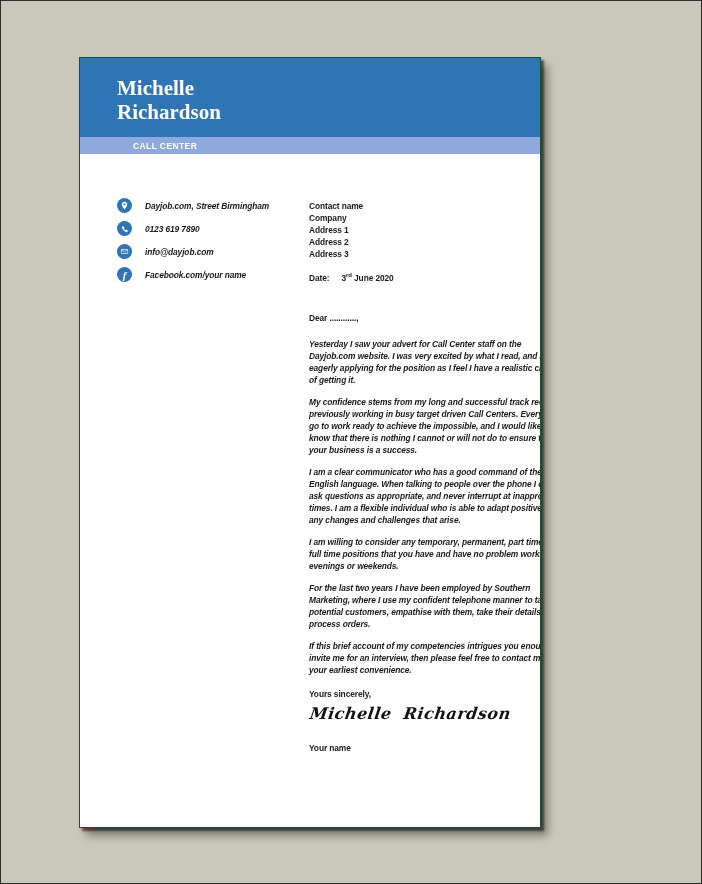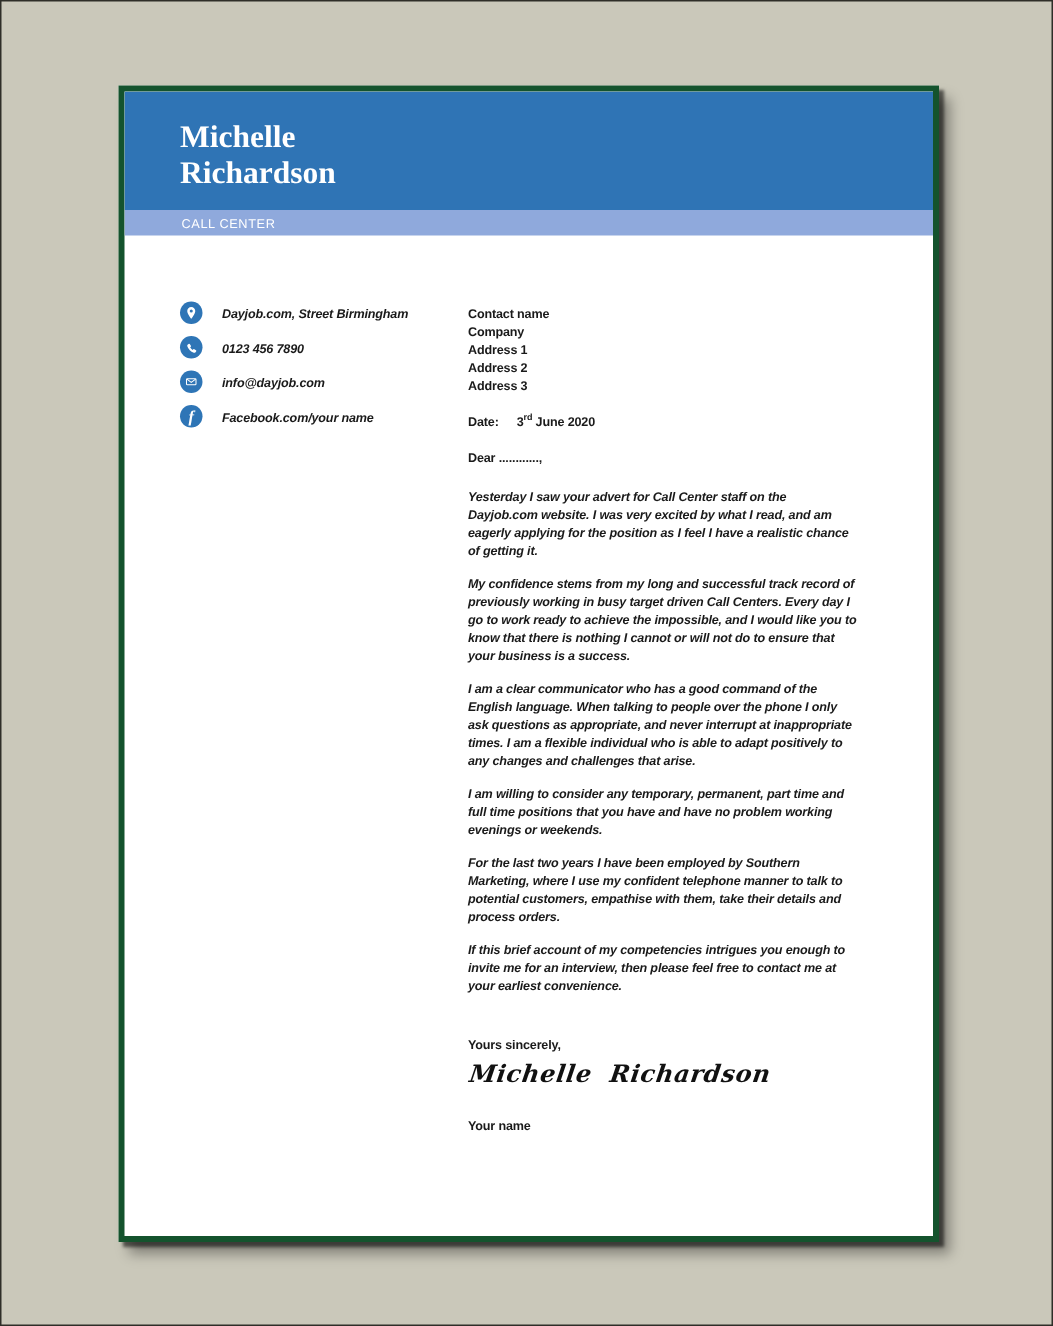--- a/index.html
+++ b/index.html
@@ -3,38 +3,38 @@
 <meta charset="utf-8">
 <style>
   html,body{margin:0;padding:0;background:#cac8ba;}
   *{box-sizing:border-box;}
   .canvas{
     position:relative;width:702px;height:884px;
     background:#cac8ba;border:1px solid #2e2e28;overflow:hidden;
     font-family:"Liberation Sans",sans-serif;
   }
   .page{
-    position:absolute;left:78px;top:56px;width:547px;height:771px;
-    background:#ffffff;border:4px solid #14532d;overflow:hidden;
+    position:absolute;left:78px;top:56px;width:462px;height:771px;
+    background:#ffffff;border:1px solid #14532d;overflow:hidden;
     box-shadow:3px 3px 2px rgba(0,0,0,.55),7px 8px 8px rgba(0,0,0,.35);
   }
   .header{
     position:absolute;left:0;top:0;width:100%;height:79px;background:#2f74b5;
   }
   .header .name{
     position:absolute;left:37px;top:18px;
     font-family:"Liberation Serif",serif;font-weight:bold;
     font-size:21px;line-height:24px;color:#ffffff;
   }
   .band{
     position:absolute;left:0;top:79px;width:100%;height:17px;background:#8fa9dc;
     display:flex;align-items:center;
   }
   .band .role{
-    margin-left:38px;color:#ffffff;font-weight:normal;font-size:8.5px;
+    margin-left:53px;color:#ffffff;font-weight:bold;font-size:8.5px;
     letter-spacing:.4px;
   }
   .contact-col{position:absolute;left:37px;top:140px;width:180px;}
   .contact-row{display:flex;align-items:center;margin-bottom:8px;height:15px;font-style:italic;}
   .cicon{
     width:15px;height:15px;border-radius:50%;background:#2e75b6;flex:0 0 15px;
     display:flex;align-items:center;justify-content:center;
   }
   .cicon svg{display:block;}
   .cicon .fb-f{
@@ -48,24 +48,24 @@
   .letter-col{
     position:absolute;left:229px;top:142px;width:260px;
     font-size:8.4px;font-weight:600;line-height:12px;color:#1a1a1a;
     letter-spacing:-.1px;
   }
   .recipient div{height:12px;}
   .date-line{margin-top:12px;height:12px;}
   .date-line .dsp{display:inline-block;width:12px;}
   .date-line sup{font-size:6px;vertical-align:super;line-height:0;}
   .ref-line{margin-top:12px;height:12px;}
-  .salutation{margin-top:12px;height:12px;}
+  .salutation{margin-top:28px;height:12px;}
   .para{margin-top:10px;font-style:italic;}
   .para.first{margin-top:14px;}
-  .closing{margin-top:27px;height:12px;}
+  .closing{margin-top:12px;height:12px;}
   .signature{
     margin-top:8px;height:26px;
     font-family:"DejaVu Serif",serif;font-style:italic;font-weight:bold;
     font-size:16px;color:#111;transform:skewX(-8deg);transform-origin:left;
     letter-spacing:.5px;word-spacing:6px;
   }
   .sender{margin-top:8px;height:12px;}
 </style>
 </head>
 <body>
@@ -92,21 +92,21 @@
             </svg>
           </span>
           <span class="ctext">Dayjob.com, Street Birmingham</span>
         </div>
         <div class="contact-row">
           <span class="cicon">
             <svg width="10" height="10" viewBox="0 0 16 16">
               <path fill="#fff" d="M12.2 10.4 10.5 9.2a.9.9 0 0 0-1.1.1l-.7.7a8.4 8.4 0 0 1-2.7-2.7l.7-.7a.9.9 0 0 0 .1-1.1L5.6 3.8a.9.9 0 0 0-1.3-.2l-1 .9c-.4.4-.6 1-.3 1.6a11.2 11.2 0 0 0 6.9 6.9c.6.3 1.2.1 1.6-.3l.9-1a.9.9 0 0 0-.2-1.3z"></path>
             </svg>
           </span>
-          <span class="ctext">0123 456 7890</span>
+          <span class="ctext">0123 619 7890</span>
         </div>
         <div class="contact-row">
           <span class="cicon">
             <svg width="11" height="11" viewBox="0 0 16 16">
               <rect x="3.4" y="5" width="9.2" height="6" rx=".8" fill="none" stroke="#fff" stroke-width="1"></rect>
               <path d="M3.8 5.5 8 8.7l4.2-3.2" fill="none" stroke="#fff" stroke-width="1"></path>
             </svg>
           </span>
           <span class="ctext">info@dayjob.com</span>
         </div>

